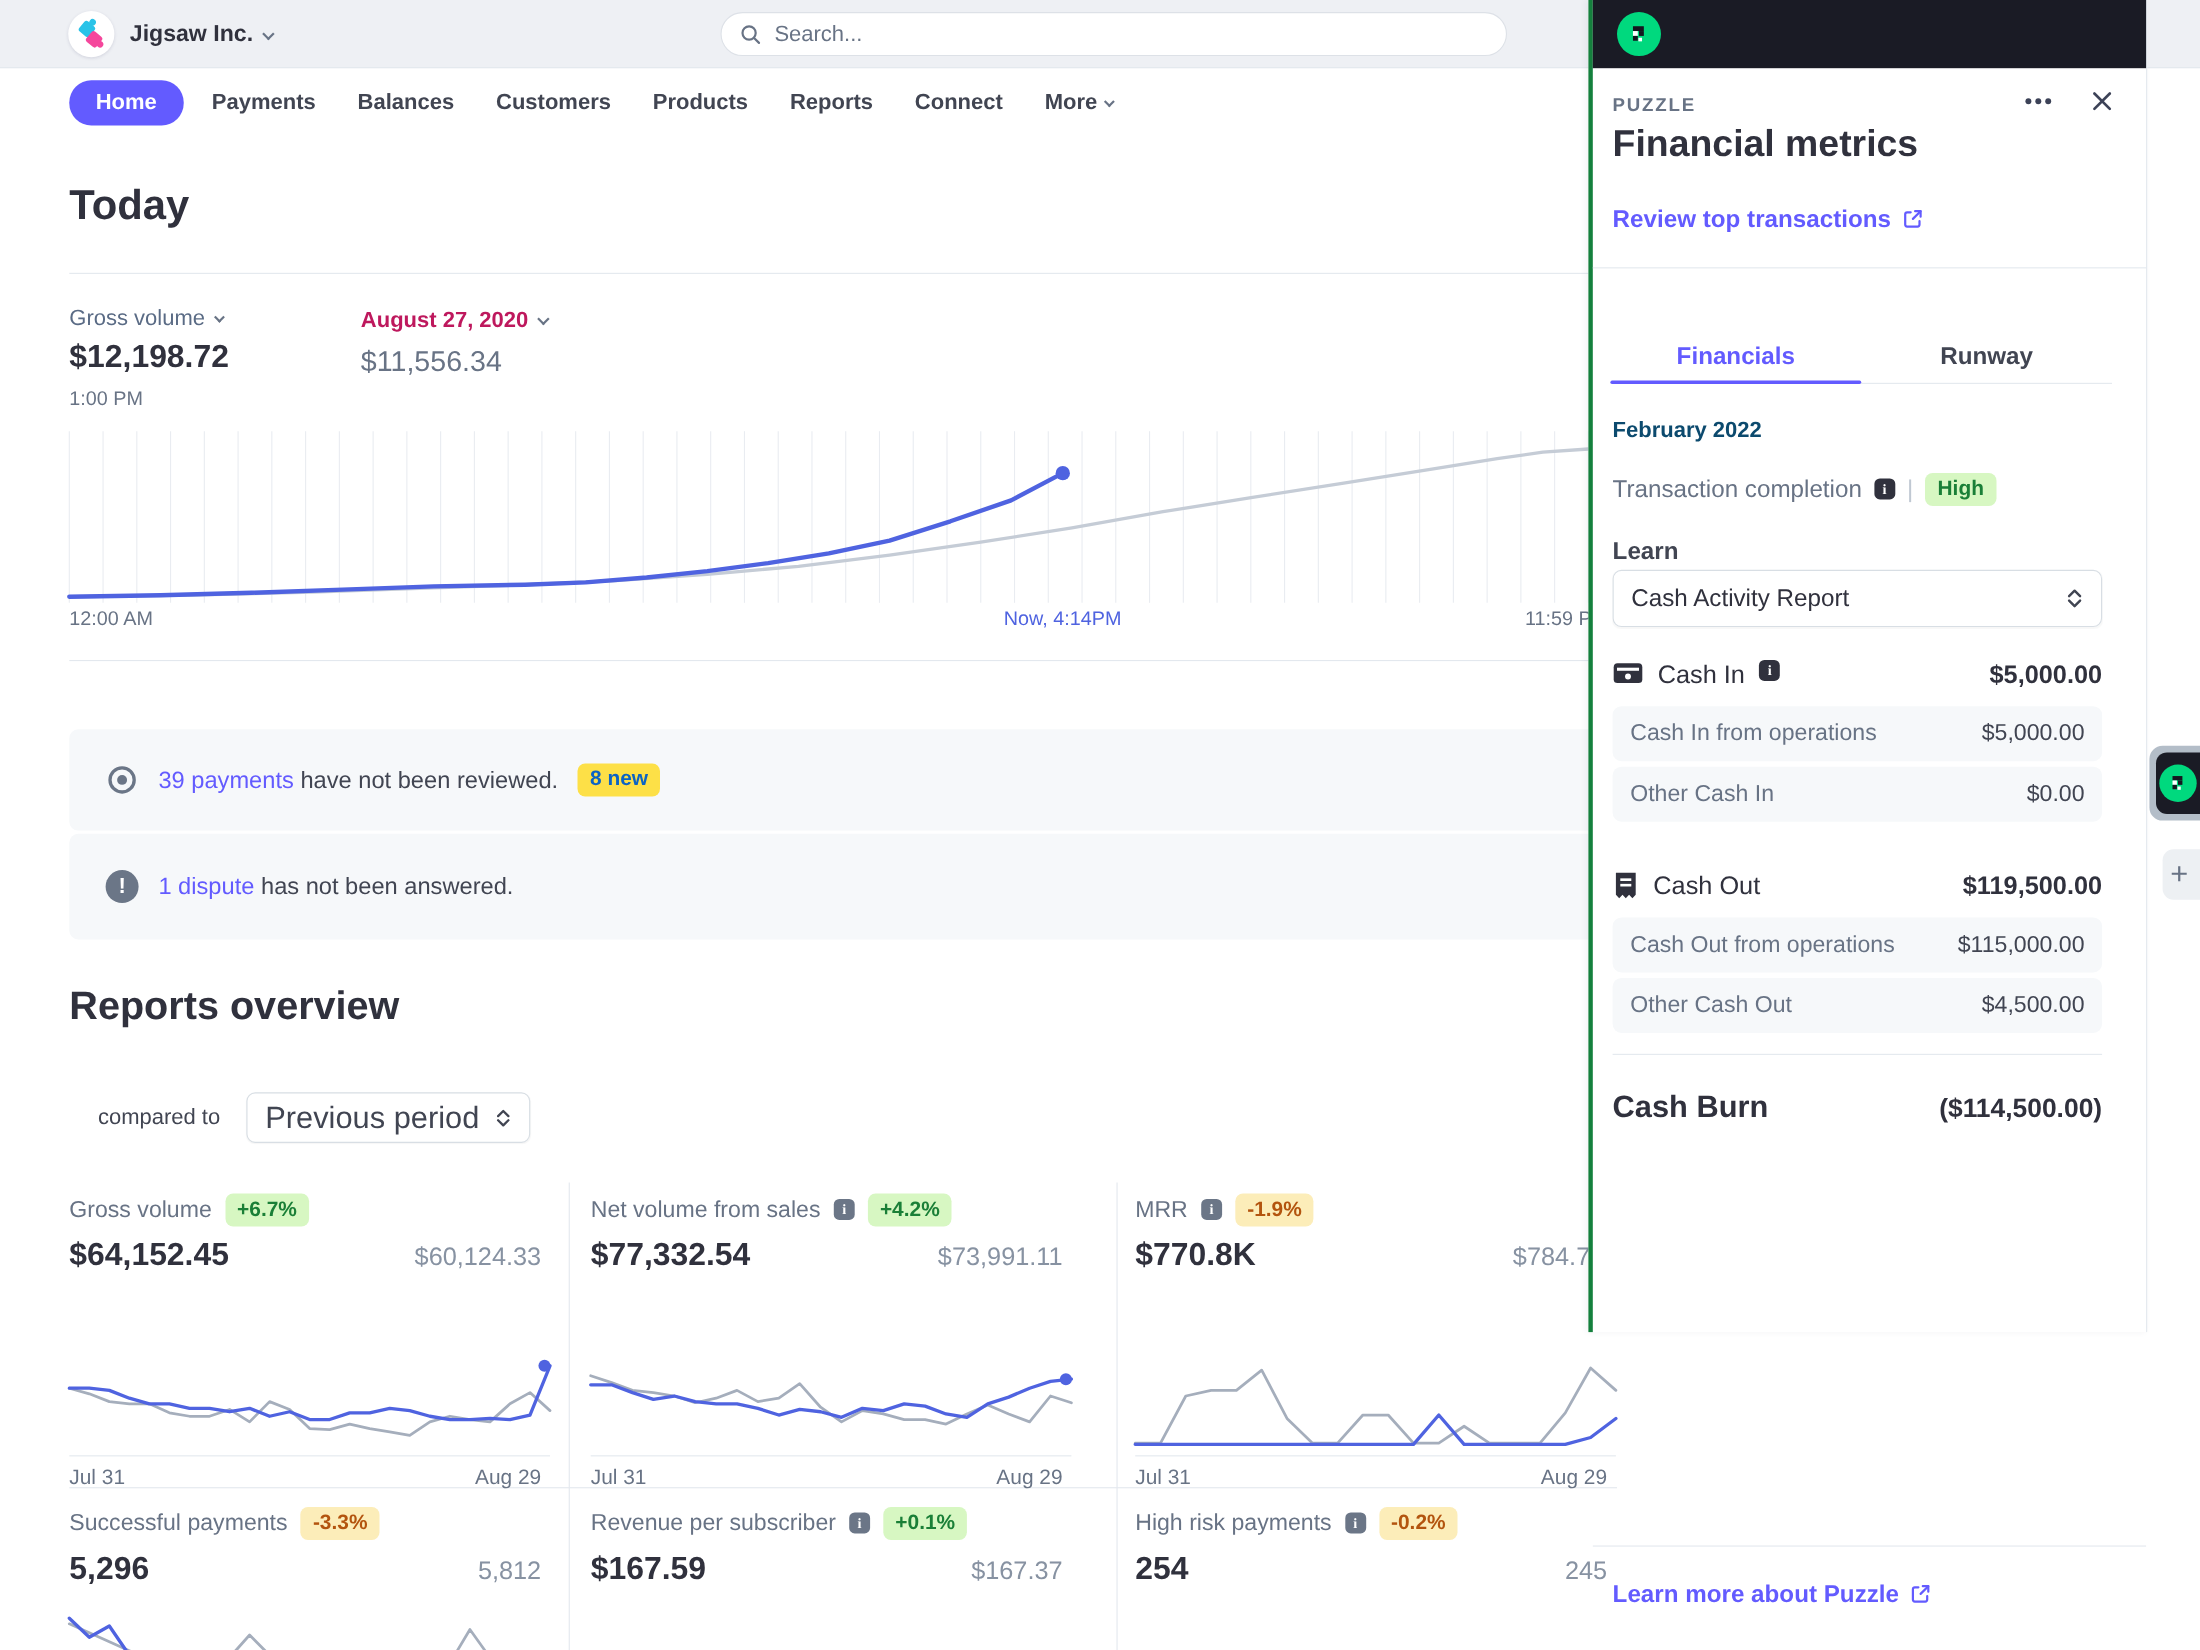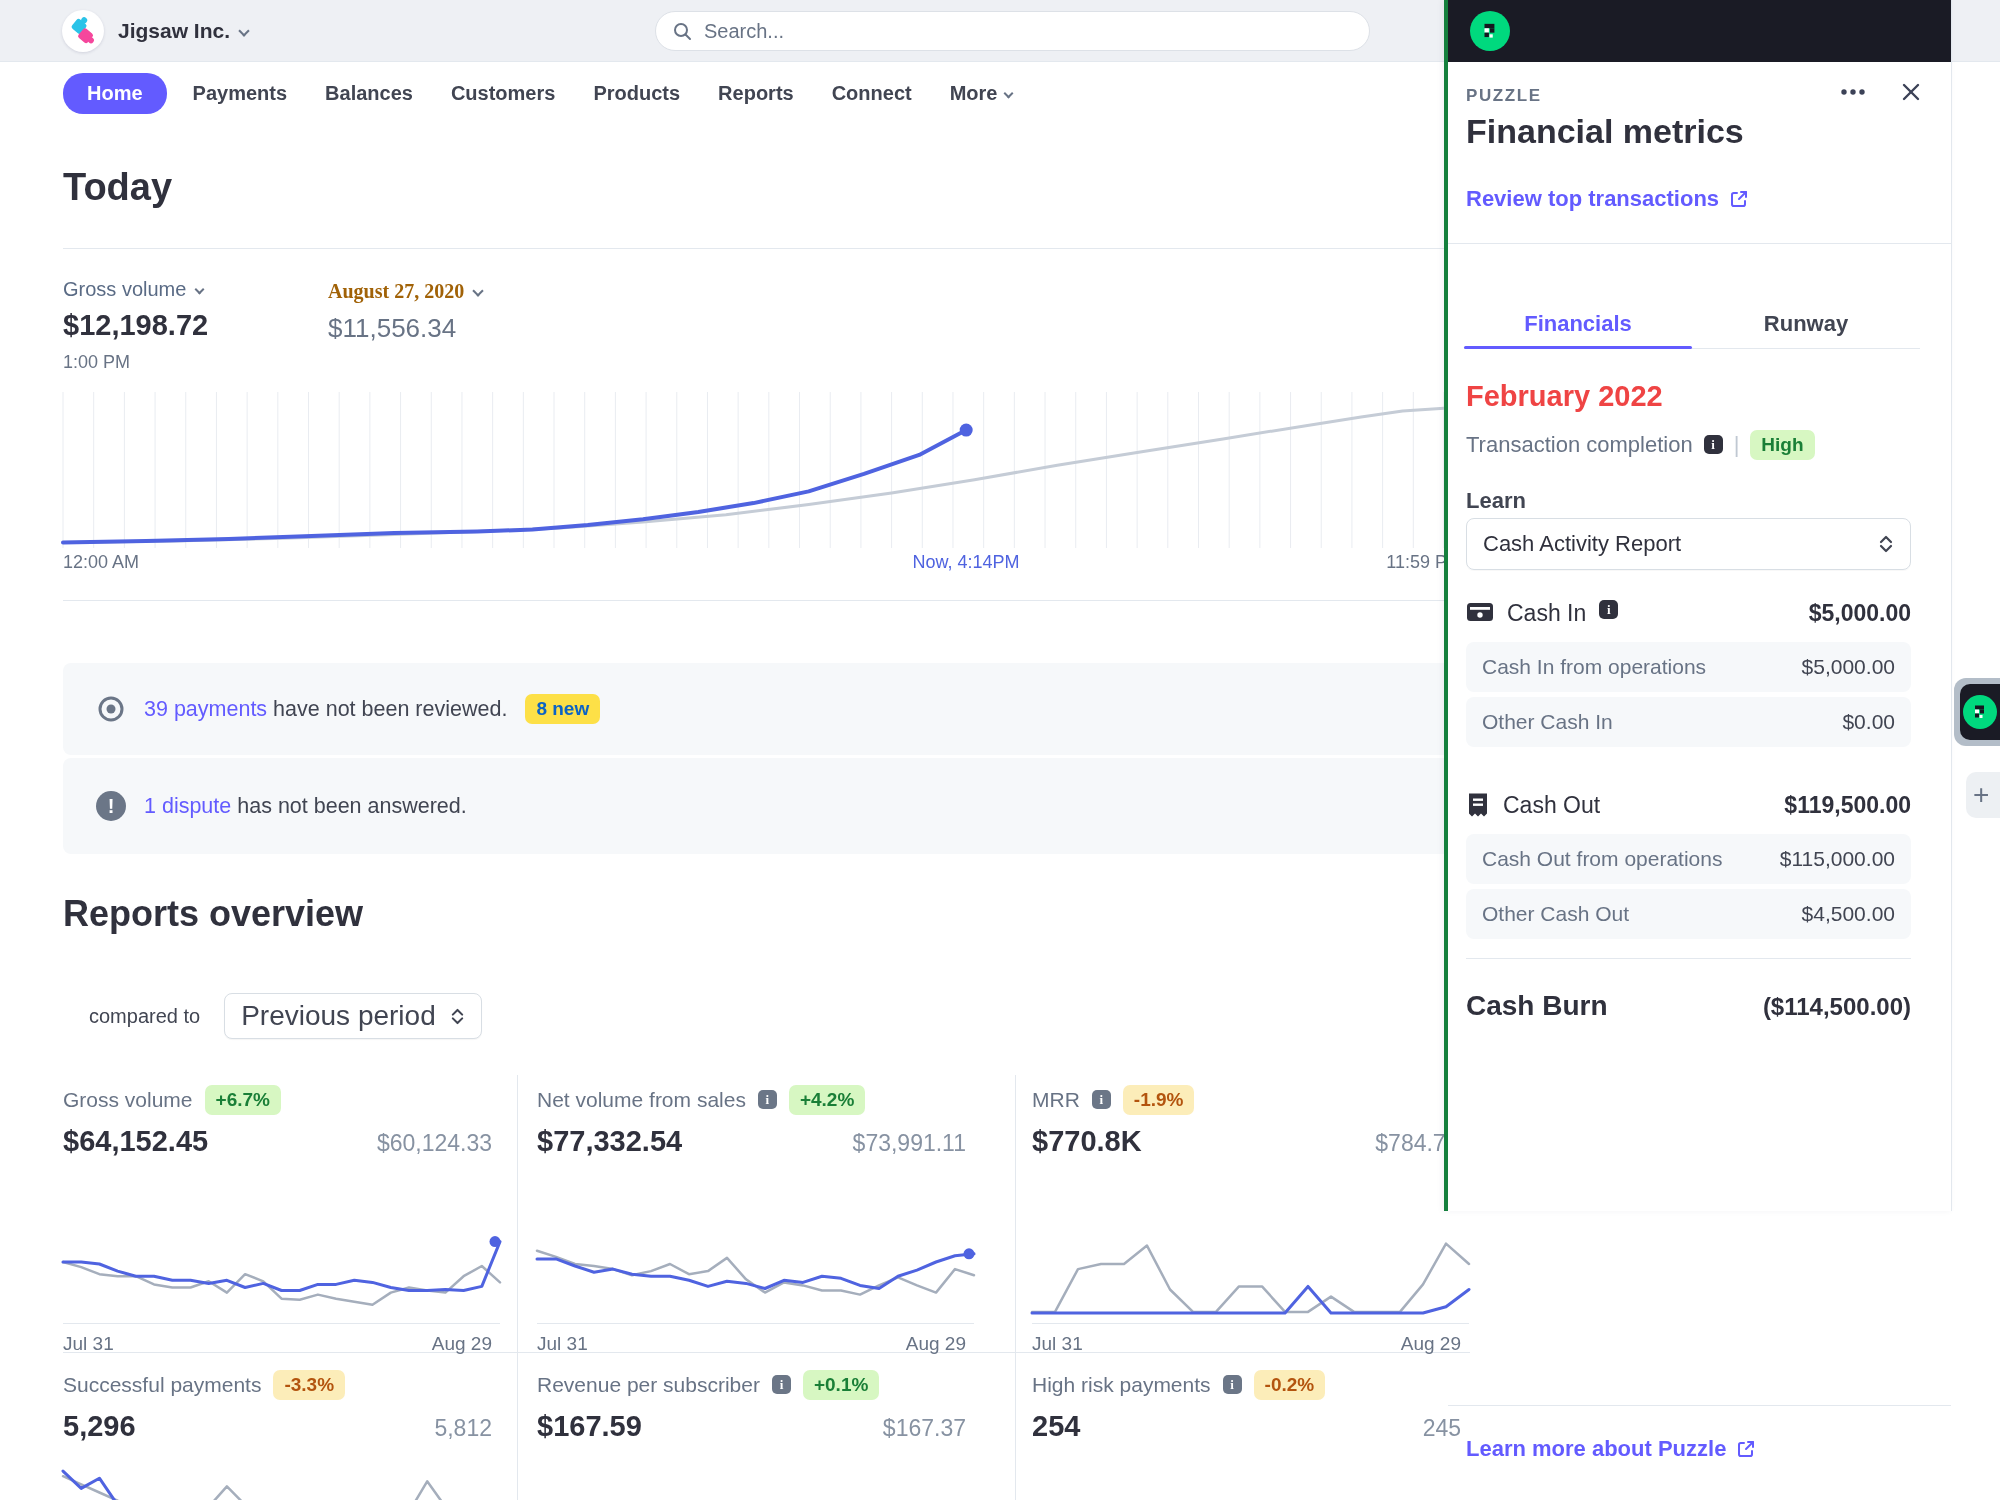--- a/index.html
+++ b/index.html
@@ -28,21 +28,21 @@
   .nav-item.active{background:var(--accent,#635bff);color:#fff;padding:9px 24px;}
   .nav-item .chev{color:#687385;width:7px;height:7px;margin-left:8px;}
 
   
   .today-title{position:absolute;left:63px;top:166px;font-size:38px;font-weight:700;color:#30313d;}
   .divider{position:absolute;height:1px;background:#e3e8ee;}
   .metric-label{font-size:20px;color:#5a6b85;}
   .metric-label .chev{width:7px;height:7px;}
   .metric-value{font-size:29px;font-weight:600;color:#30313d;margin-top:8px;}
   .metric-time{font-size:18px;color:#687385;margin-top:10px;}
-  .cmp-label{font-size:20px;font-weight:600;color:#a16207;font-family:Liberation Serif, serif;}
+  .cmp-label{font-size:20px;font-weight:600;color:#be185d;}
   .cmp-value{font-size:26px;color:#687385;margin-top:10px;}
 
   .hero-chart{position:absolute;left:63px;top:392px;width:1381px;height:156px;}
   .hero-axis{position:absolute;left:63px;top:552px;width:1407px;height:24px;font-size:18px;color:#687385;}
   .hero-axis .ax-start{position:absolute;left:0;}
   .hero-axis .ax-now{position:absolute;left:903px;transform:translateX(-50%);color:#4f63e0;}
   .hero-axis .ax-end{position:absolute;right:8px;}
 
   
   .notice{position:absolute;left:63px;width:1407px;background:#f6f8fa;border-radius:8px;
@@ -101,21 +101,21 @@
   .p-title{position:absolute;left:18px;top:112px;font-size:34px;font-weight:700;color:#30313d;}
   .p-review{position:absolute;left:18px;top:186px;font-size:22px;font-weight:600;color:var(--accent,#635bff);
     display:flex;align-items:center;gap:10px;cursor:pointer;}
   .p-div{position:absolute;left:0;right:0;height:1px;background:#e3e8ee;}
   .p-tabs{position:absolute;left:16px;top:300px;width:456px;height:49px;display:flex;border-bottom:1px solid #e3e8ee;}
   .ptab{flex:1;display:flex;align-items:center;justify-content:center;font-size:22px;font-weight:600;
     color:#414552;position:relative;cursor:pointer;}
   .ptab.active{color:var(--accent,#635bff);}
   .ptab.active::after{content:"";position:absolute;left:0;right:0;bottom:-1px;height:3.5px;
     background:var(--accent,#635bff);border-radius:2px;}
-  .p-month{position:absolute;left:18px;top:380px;font-size:29px;font-weight:700;color:#ef4444;}
+  .p-month{position:absolute;left:18px;top:380px;font-size:20px;font-weight:700;color:#0c4a6e;}
   .p-completion{position:absolute;left:18px;top:430px;display:flex;align-items:center;gap:11px;
     font-size:22px;color:#687385;}
   .p-sep{color:#c0c8d2;}
   .p-report-label{position:absolute;left:18px;top:488px;font-size:22px;font-weight:600;color:#414552;}
   .p-select{position:absolute;left:18px;right:40px;top:518px;height:52px;border:1px solid #d8dee4;
     border-radius:8px;display:flex;align-items:center;justify-content:space-between;padding:0 16px;
     font-size:22px;font-weight:500;color:#30313d;cursor:pointer;box-shadow:0 1px 1px rgba(0,0,0,.03);}
   .p-cash-head{position:absolute;left:18px;right:40px;display:flex;gap:13px;
     font-size:23px;font-weight:500;color:#30313d;}
   .p-cash-total{margin-left:auto;font-weight:700;font-size:23px;}

